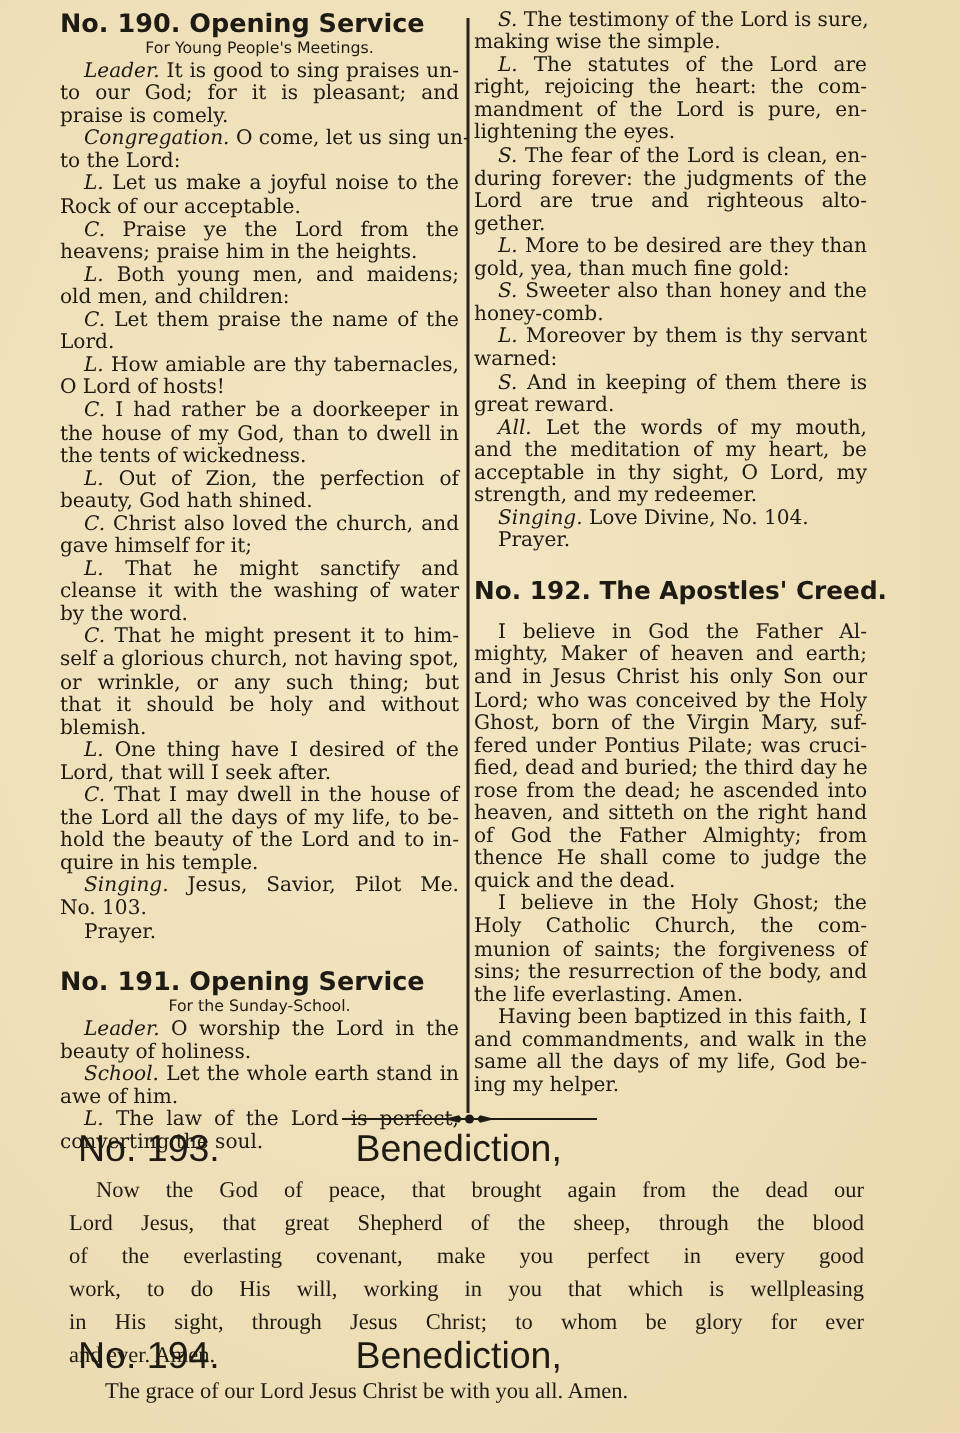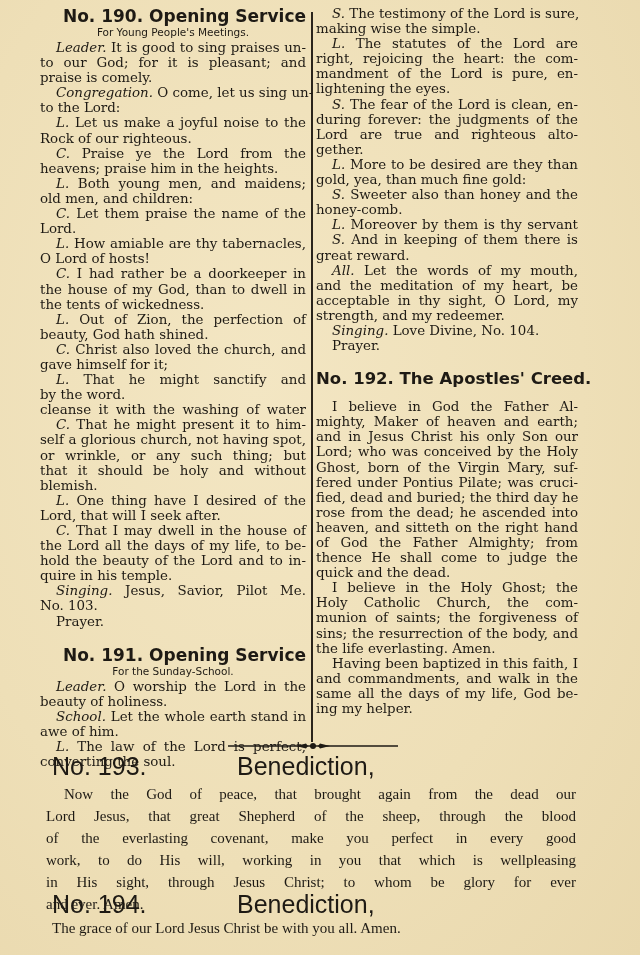--- a/index.html
+++ b/index.html
@@ -15,21 +15,21 @@
   .col { position: absolute; top: 6px; font-size: 13.4px; line-height: 15.1px; }
   .col.left { left: 40px; width: 266px; }
   .col.right { left: 316px; width: 262px; }
   .col-rule { position: absolute; left: 311px; top: 12px; width: 1.5px; height: 730px; background: #2a241b; }
   .p { margin: 0; text-align: justify; }
   .p .line { display: block; text-align: justify; text-align-last: justify; white-space: nowrap; }
   .p .line.last { text-align-last: left; }
   .indent { padding-left: 16px; }
   .sec-title {
     font-family: "DejaVu Sans", "Liberation Sans", sans-serif;
-    font-weight: bold; font-size: 17px; line-height: 20px; margin: 0; white-space: nowrap; text-align: right;
+    font-weight: bold; font-size: 17px; line-height: 20px; margin: 0; white-space: nowrap;
   }
   .sec-sub {
     font-family: "DejaVu Sans", "Liberation Sans", sans-serif;
     font-weight: normal; font-size: 10.5px; line-height: 13px; text-align: center; margin: 0 0 1px 0;
   }
   .spk { font-style: italic; }
   .right-title { margin-top: 16px; margin-bottom: 10px; font-size: 16.5px; }
   .ornament { position: absolute; left: 228px; top: 740px; width: 170px; height: 12px; }
   .bene-head {
     position: absolute; left: 52px; font-family: "Liberation Sans", "DejaVu Sans", sans-serif;
@@ -59,21 +59,21 @@
           <span class="line indent"><span class="spk">Leader.</span> <span>It is good to sing praises un-</span></span>
           <span class="line"><span>to our God; for it is pleasant; and</span></span>
           <span class="line last"><span>praise is comely.</span></span>
         </div>
         <div class="p">
           <span class="line indent"><span class="spk">Congregation.</span> <span>O come, let us sing un-</span></span>
           <span class="line last"><span>to the Lord:</span></span>
         </div>
         <div class="p">
           <span class="line indent"><span class="spk">L.</span> <span>Let us make a joyful noise to the</span></span>
-          <span class="line last"><span>Rock of our righteous.</span></span>
+          <span class="line last"><span>Rock of our acceptable.</span></span>
         </div>
         <div class="p">
           <span class="line indent"><span class="spk">C.</span> <span>Praise ye the Lord from the</span></span>
           <span class="line last"><span>heavens; praise him in the heights.</span></span>
         </div>
         <div class="p">
           <span class="line indent"><span class="spk">L.</span> <span>Both young men, and maidens;</span></span>
           <span class="line last"><span>old men, and children:</span></span>
         </div>
         <div class="p">
@@ -92,22 +92,22 @@
         <div class="p">
           <span class="line indent"><span class="spk">L.</span> <span>Out of Zion, the perfection of</span></span>
           <span class="line last"><span>beauty, God hath shined.</span></span>
         </div>
         <div class="p">
           <span class="line indent"><span class="spk">C.</span> <span>Christ also loved the church, and</span></span>
           <span class="line last"><span>gave himself for it;</span></span>
         </div>
         <div class="p">
           <span class="line indent"><span class="spk">L.</span> <span>That he might sanctify and</span></span>
+          <span class="line"><span>cleanse it with the washing of water</span></span>
           <span class="line last"><span>by the word.</span></span>
-          <span class="line"><span>cleanse it with the washing of water</span></span>
         </div>
         <div class="p">
           <span class="line indent"><span class="spk">C.</span> <span>That he might present it to him-</span></span>
           <span class="line"><span>self a glorious church, not having spot,</span></span>
           <span class="line"><span>or wrinkle, or any such thing; but</span></span>
           <span class="line"><span>that it should be holy and without</span></span>
           <span class="line last"><span>blemish.</span></span>
         </div>
         <div class="p">
           <span class="line indent"><span class="spk">L.</span> <span>One thing have I desired of the</span></span>
@@ -167,20 +167,21 @@
         <div class="p">
           <span class="line indent"><span class="spk">L.</span> <span>More to be desired are they than</span></span>
           <span class="line last"><span>gold, yea, than much fine gold:</span></span>
         </div>
         <div class="p">
           <span class="line indent"><span class="spk">S.</span> <span>Sweeter also than honey and the</span></span>
           <span class="line last"><span>honey-comb.</span></span>
         </div>
         <div class="p">
           <span class="line indent"><span class="spk">L.</span> <span>Moreover by them is thy servant</span></span>
+          <span class="line last"><span>warned:</span></span>
         </div>
         <div class="p">
           <span class="line indent"><span class="spk">S.</span> <span>And in keeping of them there is</span></span>
           <span class="line last"><span>great reward.</span></span>
         </div>
         <div class="p">
           <span class="line indent"><span class="spk">All.</span> <span>Let the words of my mouth,</span></span>
           <span class="line"><span>and the meditation of my heart, be</span></span>
           <span class="line"><span>acceptable in thy sight, O Lord, my</span></span>
           <span class="line last"><span>strength, and my redeemer.</span></span>
@@ -239,17 +240,17 @@
       <span class="line">Lord Jesus, that great Shepherd of the sheep, through the blood</span>
       <span class="line">of the everlasting covenant, make you perfect in every good</span>
       <span class="line">work, to do His will, working in you that which is wellpleasing</span>
       <span class="line">in His sight, through Jesus Christ; to whom be glory for ever</span>
       <span class="line last">and ever.   Amen.</span>
     </div>
 
   <div class="bene-head" style="top:890px;">
     <span class="num">No. 194.</span><span>Benediction,</span>
   </div>
-  <div class="bene-text" style="top:917px; left:52px; width:520px;">
+  <div class="bene-text" style="top:917px; left:70px; width:520px;">
       <span class="line last">The grace of our Lord Jesus Christ be with you all.  Amen.</span>
     </div>
 
 </div>
 
 </body></html>

